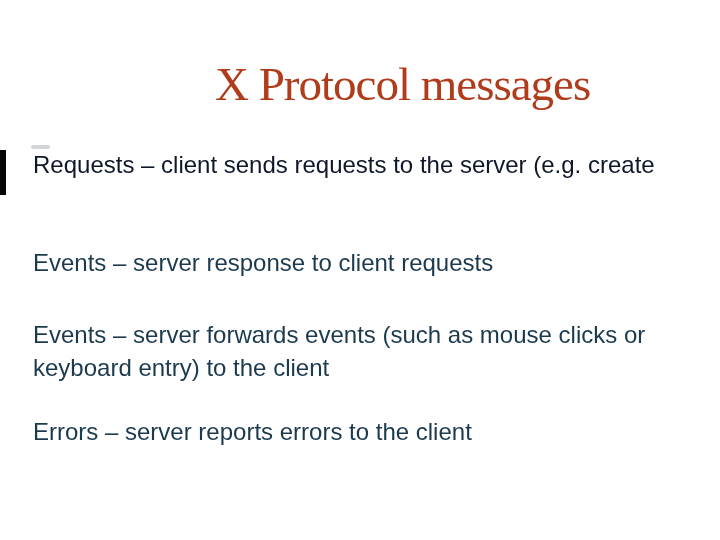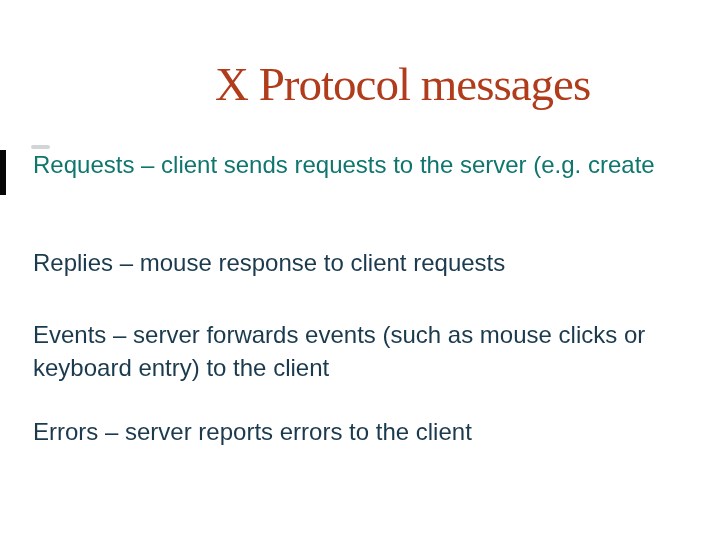--- a/index.html
+++ b/index.html
@@ -60,26 +60,26 @@
 <body>
 
 <div class="slide">
 
   <div class="edge-bar" style="background-color: rgb(6, 6, 6);"></div>
 
   <div class="smudge" style="background-color: rgb(198, 203, 206);"></div>
 
   <h1 class="title" style="color: rgb(176, 60, 28);">X Protocol messages</h1>
 
-  <div class="para p1" style="color: #0f766e;">
+  <div class="para p1" style="color: #0f172a;">
     <div class="line">Requests – client sends requests to the server (e.g. create</div>
   </div>
 
   <div class="para p2" style="color: rgb(27, 58, 78);">
-    <div class="line">Replies – mouse response to client requests</div>
+    <div class="line">Events – server response to client requests</div>
   </div>
 
   <div class="para p4" style="color: rgb(27, 58, 78);">
     <div class="line">Errors – server reports errors to the client</div>
   </div>
 
   <div class="para p3" style="color: rgb(27, 58, 78);">
     <div class="line">Events – server forwards events (such as mouse clicks or</div>
     <div class="line">keyboard entry) to the client</div>
   </div>

